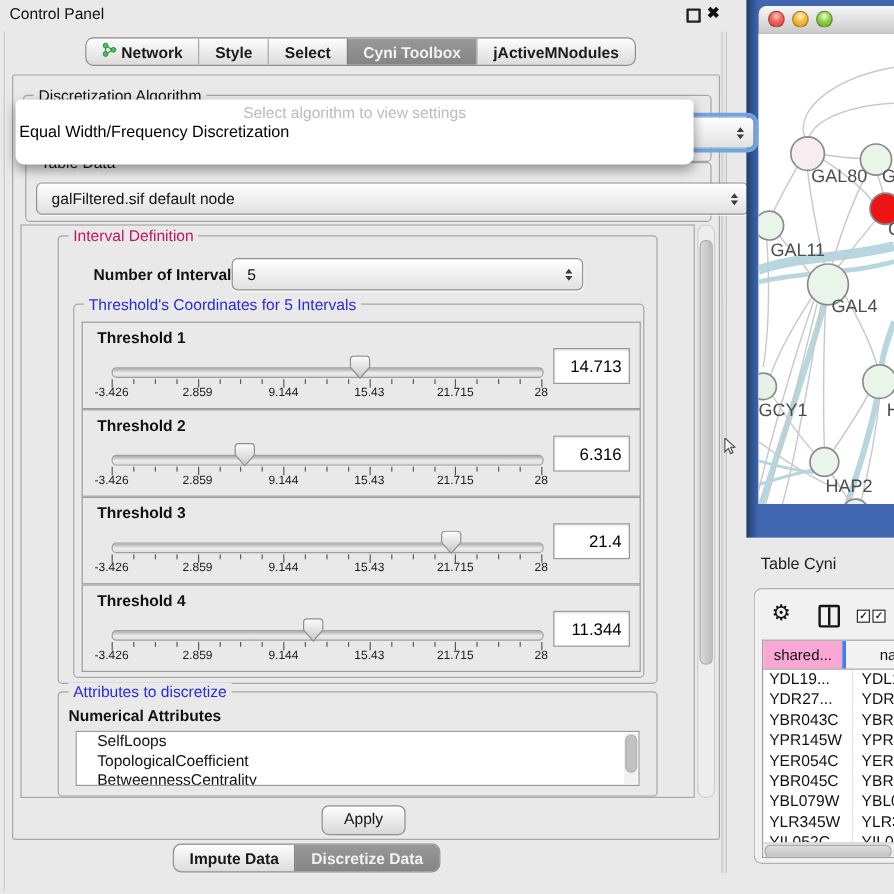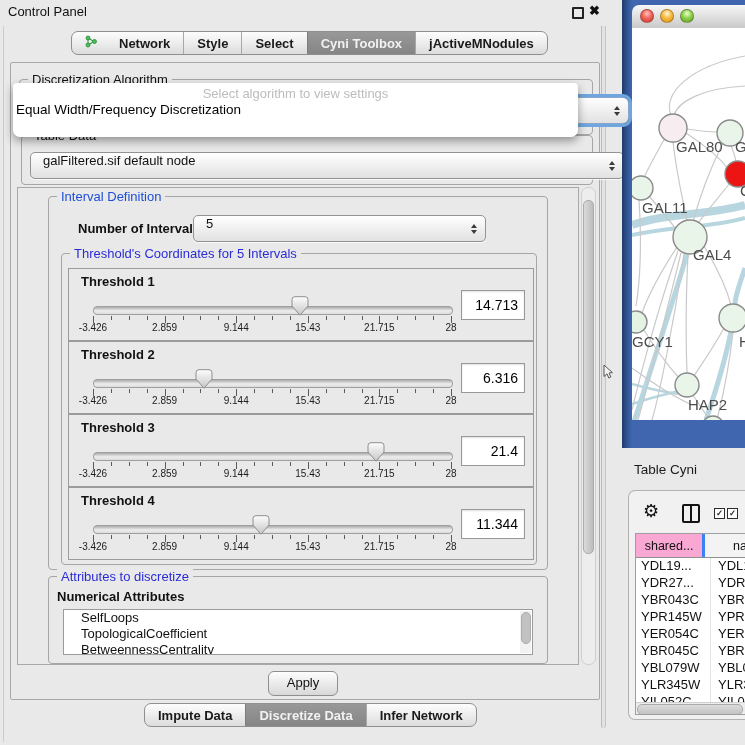--- a/index.html
+++ b/index.html
@@ -11,39 +11,39 @@
   .cp-header{left:0;top:0;width:608px;height:24px}
   .cp-title{left:8px;top:4px;font-size:13px}
   .float-btn{left:572px;top:7px;width:8px;height:8px;border:2px solid #222;border-radius:1px}
   .close-btn{left:589px;top:3px;font-size:13px;font-weight:bold;color:#111}
   .cp-edge-l{left:3px;top:26px;width:1px;height:716px;background:#cbcbcb}
   .cp-edge-r{left:601px;top:26px;width:3px;height:702px;background:#e2e2e2;border-left:1px solid #bcbcbc;border-right:1px solid #c6c6c6;border-radius:0 0 3px 3px}
 
   
   .seg{display:flex;border:1px solid #8f8f8f;border-radius:7px;overflow:hidden;
        background:linear-gradient(#fdfdfd,#dcdcdc);height:22px}
-  .tab{display:flex;align-items:center;gap:21px;padding:0 13px;font-size:13px;font-weight:bold;
+  .tab{display:flex;align-items:center;gap:3px;padding:0 13px;font-size:13px;font-weight:bold;
        border-left:1px solid #a8a8a8;white-space:nowrap;color:#1a1a1a}
   .tab:first-child{border-left:none}
   .tab.active{background:linear-gradient(#989898,#858585);color:#f2f2f2;border-left-color:#7d7d7d}
   .top-tabs{left:71px;top:31px}
   .bottom-tabs{left:144px;top:703px}
 
   
   .outer-box{left:10px;top:62px;width:588px;height:636px;border:1px solid #a8a8a8;border-radius:2px}
 
   
   .group{position:absolute;border:1px solid #a6a6a6;border-radius:4px}
   .group-label{position:absolute;top:-8px;left:8px;background:#e9e9e9;padding:0 4px;font-size:13px;white-space:nowrap}
-  .g-green{color:#1d4ed8}
+  .g-green{color:#be185d}
   .g-blue{color:#2b2bd6}
 
   
   .combo{position:absolute;border:1px solid #939393;border-radius:5px;
-         background:linear-gradient(#ffffff,#e1e1e1);display:flex;
+         background:linear-gradient(#ffffff,#e1e1e1);display:flex;align-items:center;
          padding:0 26px 0 12px;font-size:13px;box-shadow:0 1px 1px rgba(255,255,255,.8)}
   .stepper{position:absolute;right:8px;top:50%;transform:translateY(-50%);display:flex;flex-direction:column;gap:2px}
   .tri-up{width:0;height:0;border-left:3.5px solid transparent;border-right:3.5px solid transparent;border-bottom:4.5px solid #3a3a3a}
   .tri-dn{width:0;height:0;border-left:3.5px solid transparent;border-right:3.5px solid transparent;border-top:4.5px solid #3a3a3a}
 
   .algo-combo{left:16px;top:34px;width:562px;height:25px;border-radius:6px;
               border:1px solid #87a6cc;box-shadow:0 0 0 3px #6fa6e0;z-index:4}
 
   
   .popup{left:13px;top:83px;width:565px;height:54px;background:#fff;z-index:30;
@@ -368,23 +368,20 @@
   <div class="popup-opt">Equal Width/Frequency Discretization</div>
 </div>
 
 <div class="abs seg bottom-tabs" id="bottom-tabs">
     <div class="tab">
       <span>Impute Data</span>
     </div>
     <div class="tab active">
       <span>Discretize Data</span>
     </div>
-    <div class="tab">
-      <span>Infer Network</span>
-    </div>
   </div>
 
 <div class="abs net-window">
   <div class="net-titlebar">
     <div class="light red"></div>
     <div class="light yellow"></div>
     <div class="light green"></div>
   </div>
   <div class="net-canvas">
     <svg id="net-svg" width="113" height="392" viewBox="0 0 113 392">

